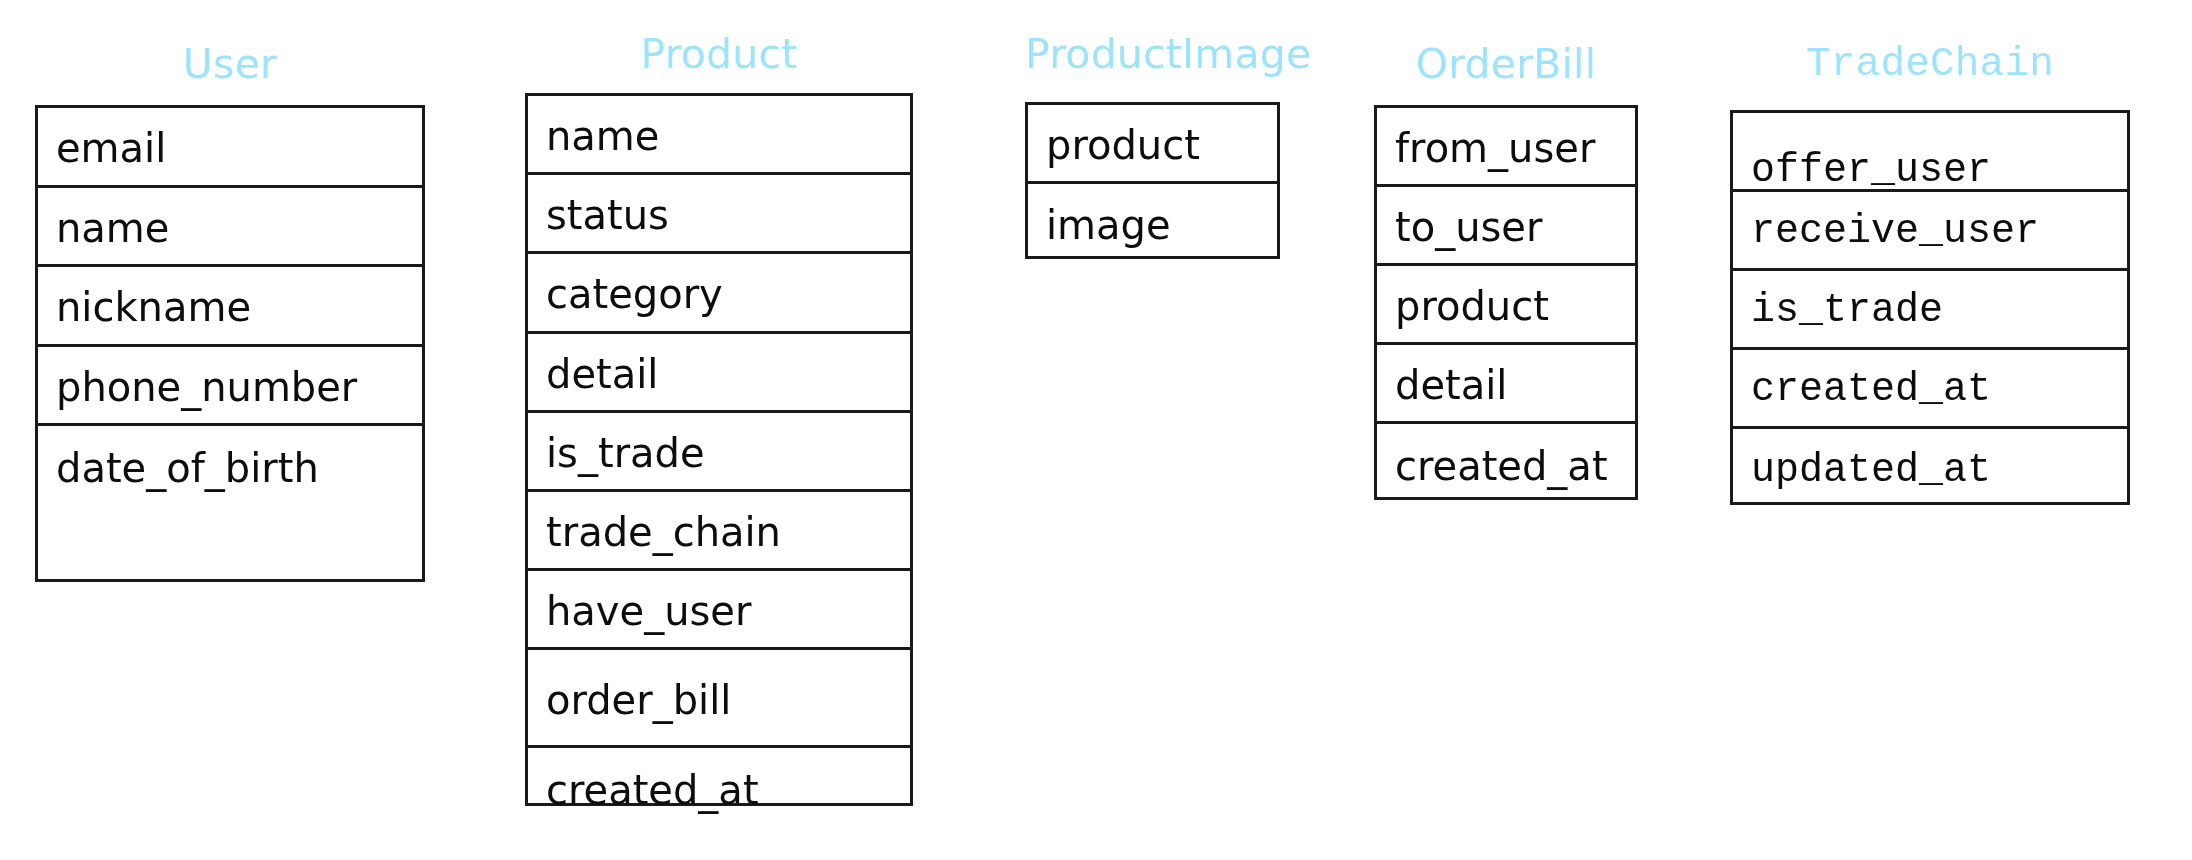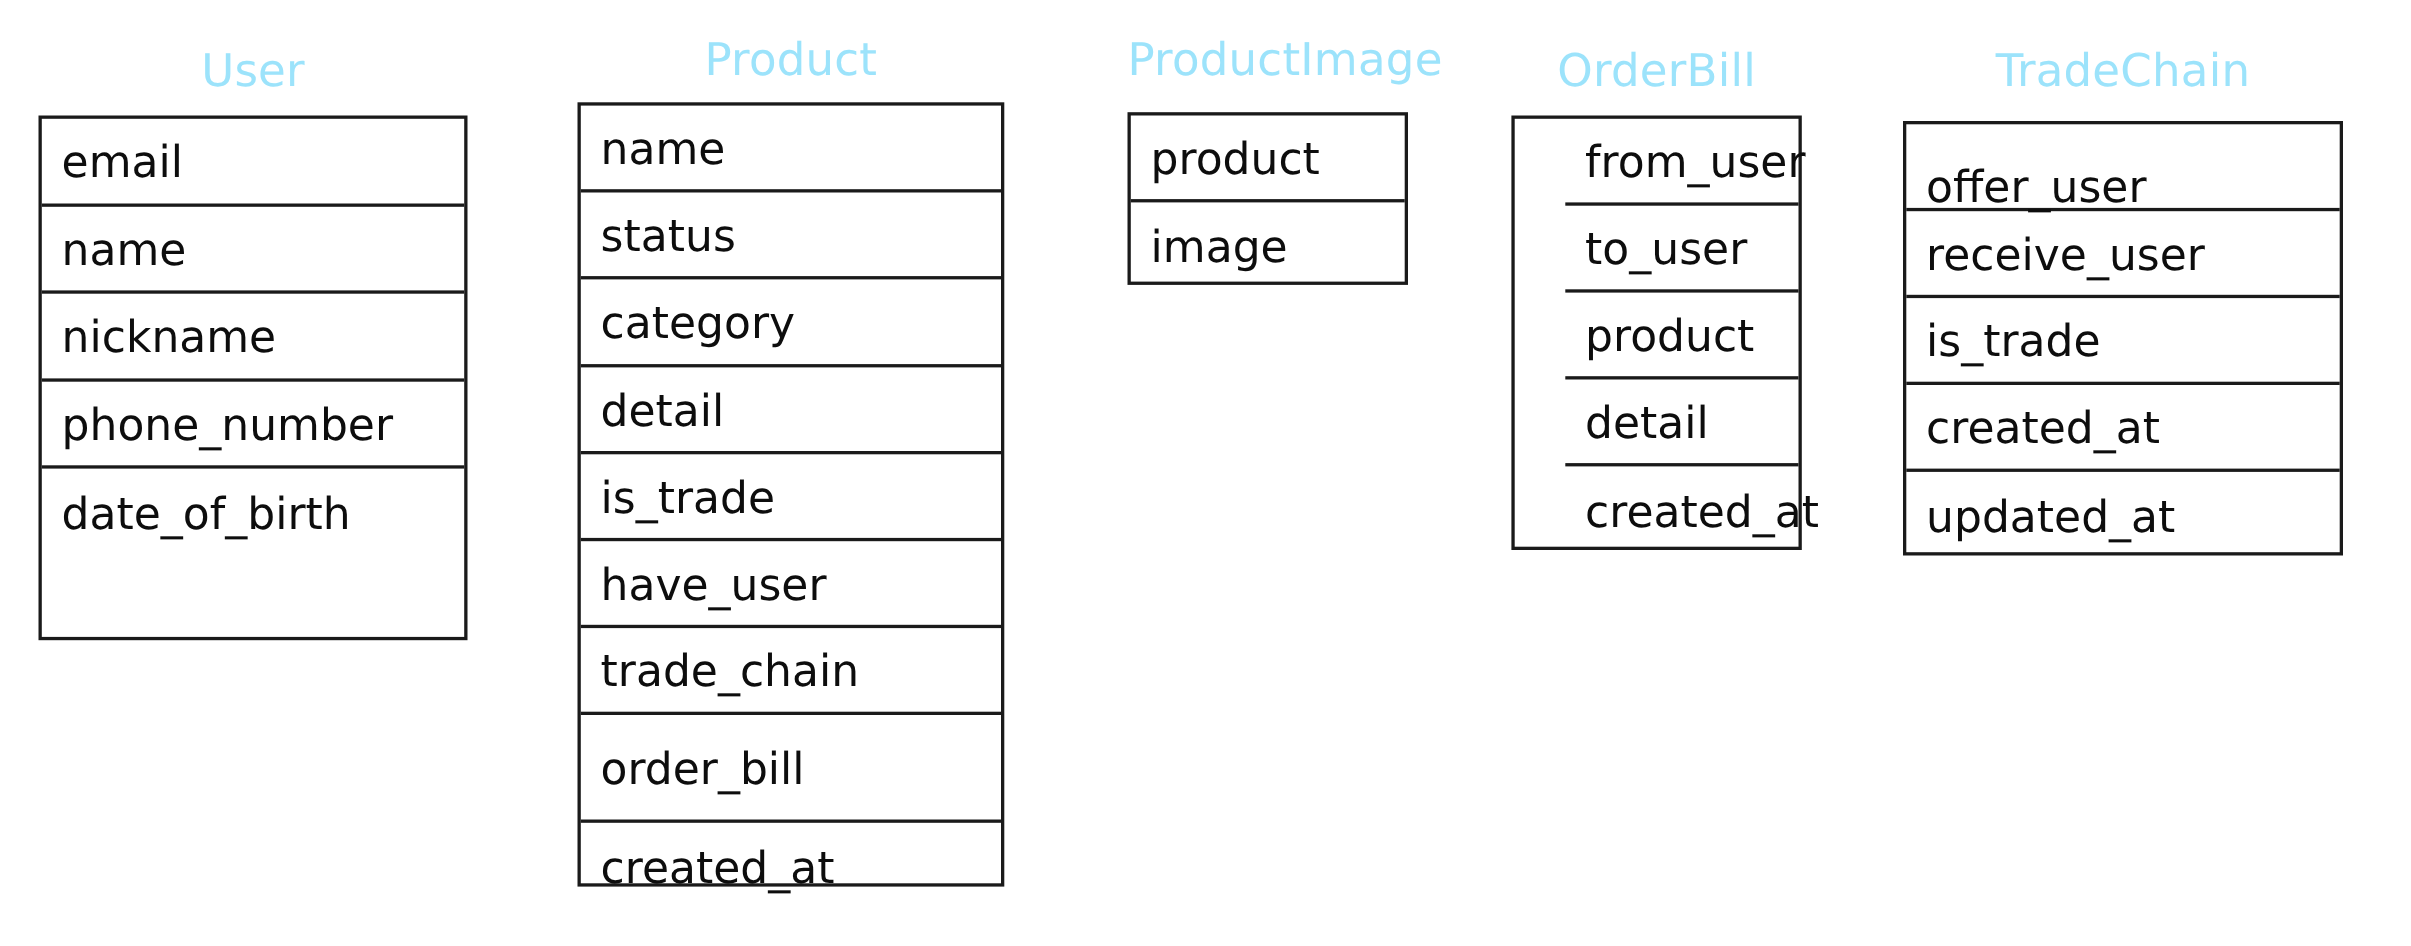--- a/index.html
+++ b/index.html
@@ -104,24 +104,24 @@
         <div class="field-row" style="height: 79.2px;">
           <span class="field-label">category</span>
         </div>
         <div class="field-row" style="height: 79.2px;">
           <span class="field-label">detail</span>
         </div>
         <div class="field-row" style="height: 79.2px;">
           <span class="field-label">is_trade</span>
         </div>
         <div class="field-row" style="height: 79.2px;">
-          <span class="field-label">have_user</span>
+          <span class="field-label">trade_chain</span>
         </div>
         <div class="field-row" style="height: 79.2px;">
-          <span class="field-label">trade_chain</span>
+          <span class="field-label">have_user</span>
         </div>
         <div class="field-row" style="height: 98px;">
           <span class="field-label">order_bill</span>
         </div>
         <div class="field-row" style="height: 79.2px;">
           <span class="field-label">created_at</span>
         </div>
       </div>
     </div>
     <div class="entity" style="left: 1025px; top: 0px; width: 255px; height: 772px;">
@@ -130,39 +130,39 @@
         <div class="field-row" style="height: 78.5px;">
           <span class="field-label">product</span>
         </div>
         <div class="field-row" style="height: 78.5px;">
           <span class="field-label">image</span>
         </div>
       </div>
     </div>
     <div class="entity" style="left: 1374px; top: 0px; width: 264px; height: 860px;">
       <div class="entity-title" style="top: 44px;">OrderBill</div>
-      <div class="field-box" style="top: 105px; width: 264px; height: 395px; padding-left: 46px;">
+      <div class="field-box" style="top: 105px; width: 264px; height: 395px;">
         <div class="field-row" style="height: 79px;">
           <span class="field-label">from_user</span>
         </div>
         <div class="field-row" style="height: 79px;">
           <span class="field-label">to_user</span>
         </div>
         <div class="field-row" style="height: 79px;">
           <span class="field-label">product</span>
         </div>
         <div class="field-row" style="height: 79px;">
           <span class="field-label">detail</span>
         </div>
         <div class="field-row" style="height: 79px;">
           <span class="field-label">created_at</span>
         </div>
       </div>
     </div>
-    <div class="entity" style="left: 1730px; top: 0px; width: 400px; height: 860px;">
+    <div class="entity" style="left: 1730px; top: 0px; width: 400px; height: 860px; font-family: Liberation Mono, monospace;">
       <div class="entity-title" style="top: 44px;">TradeChain</div>
       <div class="field-box" style="top: 110px; width: 400px; height: 395px;">
         <div class="field-row" style="height: 79px; align-items: flex-end;">
           <span class="field-label">offer_user</span>
         </div>
         <div class="field-row" style="height: 79px;">
           <span class="field-label">receive_user</span>
         </div>
         <div class="field-row" style="height: 79px;">
           <span class="field-label">is_trade</span>

